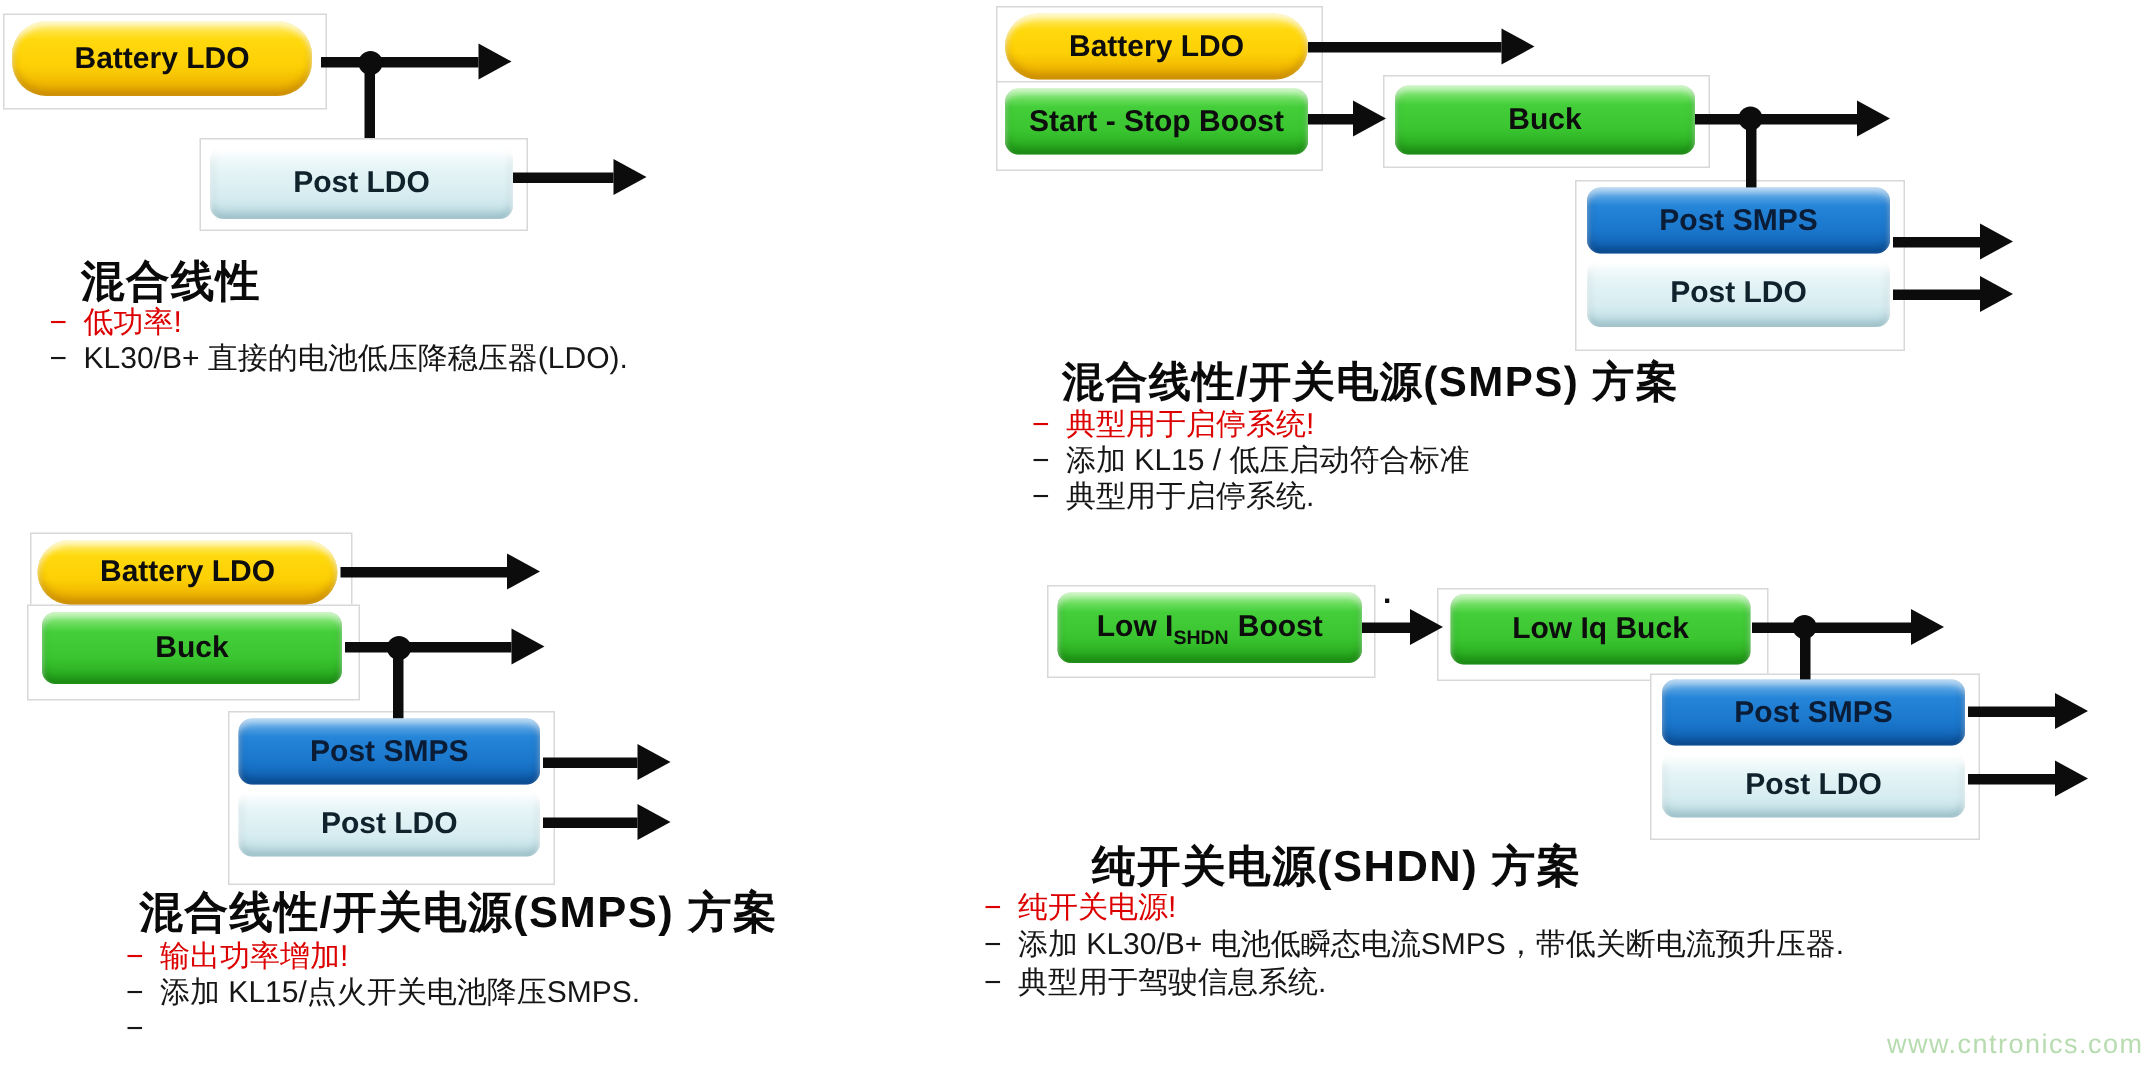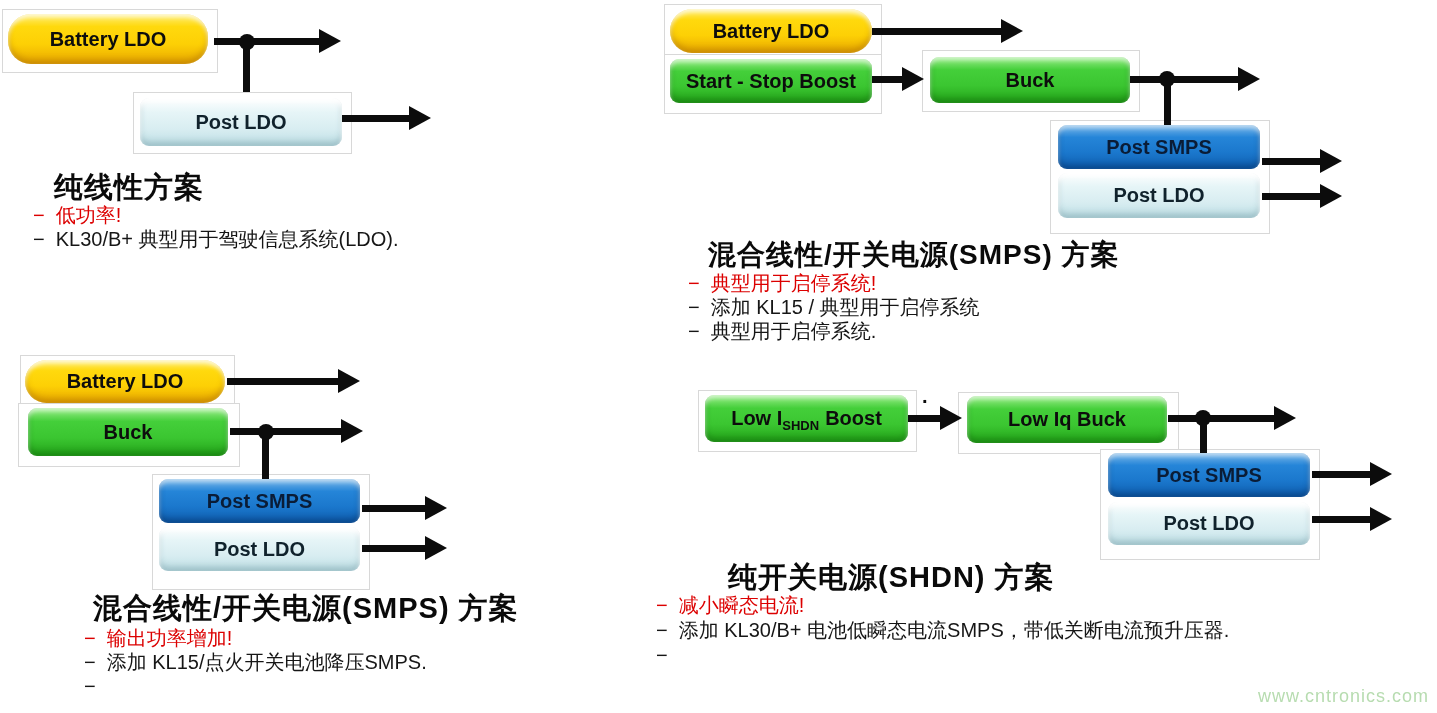--- a/index.html
+++ b/index.html
@@ -58,30 +58,30 @@
     <div class="holder" style="left:133px;top:92px;width:217px;height:60px;"></div>
 
     <div class="hline" style="left:214px;top:38px;width:105px;"></div>
     <div class="dot" style="left:239px;top:34px;"></div>
     <div class="vline" style="left:243px;top:42px;height:50px;"></div>
     <div class="hline" style="left:342px;top:115px;width:67px;"></div>
 
     <div class="box yellow" style="left:8px;top:14px;width:200px;height:50px;">Battery LDO</div>
     <div class="box lightblue" style="left:140px;top:98px;width:202px;height:48px;">Post LDO</div>
 
-    <div class="title" style="left:54px;top:168px;">纯线性方案</div>
+    <div class="title" style="left:54px;top:168px;">混合线性</div>
 
     <div class="bullets" style="left:33px;top:203px;">
       <div class="bullet red">
         <span class="dash">−</span>
         <span>低功率!</span>
       </div>
       <div class="bullet">
         <span class="dash">−</span>
-        <span>KL30/B+ 典型用于驾驶信息系统(LDO).</span>
+        <span>KL30/B+ 直接的电池低压降稳压器(LDO).</span>
       </div>
     </div>
   </div>
 
   <div>
     <div class="holder" style="left:664px;top:4px;width:216px;height:52px;"></div>
     <div class="holder" style="left:664px;top:54px;width:216px;height:58px;"></div>
     <div class="holder" style="left:922px;top:50px;width:216px;height:60px;"></div>
     <div class="holder" style="left:1050px;top:120px;width:218px;height:112px;"></div>
 
@@ -101,21 +101,21 @@
 
     <div class="title" style="left:708px;top:236px;font-size:28px;">混合线性/开关电源(SMPS) 方案</div>
 
     <div class="bullets" style="left:688px;top:271px;">
       <div class="bullet red">
         <span class="dash">−</span>
         <span>典型用于启停系统!</span>
       </div>
       <div class="bullet">
         <span class="dash">−</span>
-        <span>添加 KL15 / 典型用于启停系统</span>
+        <span>添加 KL15 / 低压启动符合标准</span>
       </div>
       <div class="bullet">
         <span class="dash">−</span>
         <span>典型用于启停系统.</span>
       </div>
     </div>
   </div>
 
   <div>
     <div class="holder" style="left:20px;top:355px;width:213px;height:50px;"></div>
@@ -172,26 +172,27 @@
     </div>
     <div class="box green" style="left:967px;top:396px;width:200px;height:47px;">Low Iq Buck</div>
     <div class="box blue" style="left:1108px;top:453px;width:202px;height:44px;">Post SMPS</div>
     <div class="box lightblue" style="left:1108px;top:502px;width:202px;height:43px;">Post LDO</div>
 
     <div class="title" style="left:728px;top:558px;">纯开关电源(SHDN) 方案</div>
 
     <div class="bullets" style="left:656px;top:593px;line-height:25px;">
       <div class="bullet red" style="line-height:25px;">
         <span class="dash">−</span>
-        <span>减小瞬态电流!</span>
+        <span>纯开关电源!</span>
       </div>
       <div class="bullet" style="line-height:25px;">
         <span class="dash">−</span>
         <span>添加 KL30/B+ 电池低瞬态电流SMPS，带低关断电流预升压器.</span>
       </div>
       <div class="bullet" style="line-height:25px;">
         <span class="dash">−</span>
+        <span>典型用于驾驶信息系统.</span>
       </div>
     </div>
   </div>
 
   <div class="watermark">www.cntronics.com</div>
 </div>
 
 </body></html>

